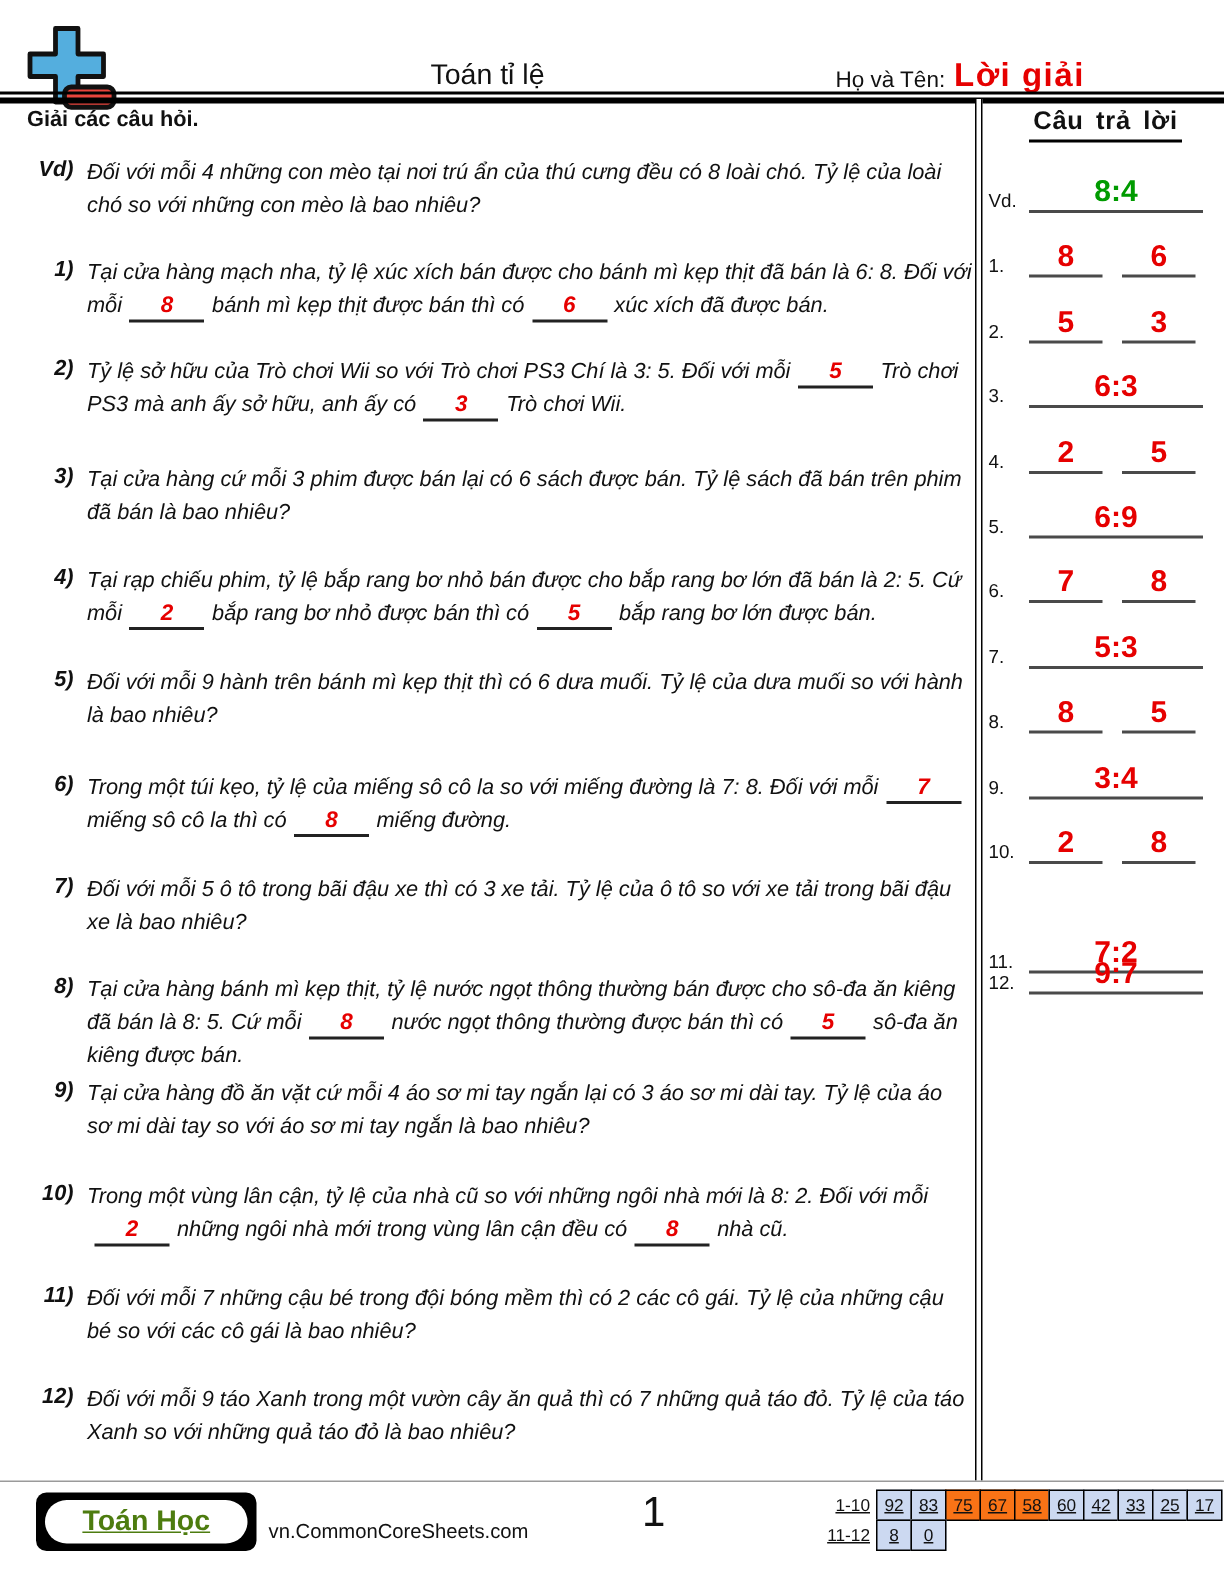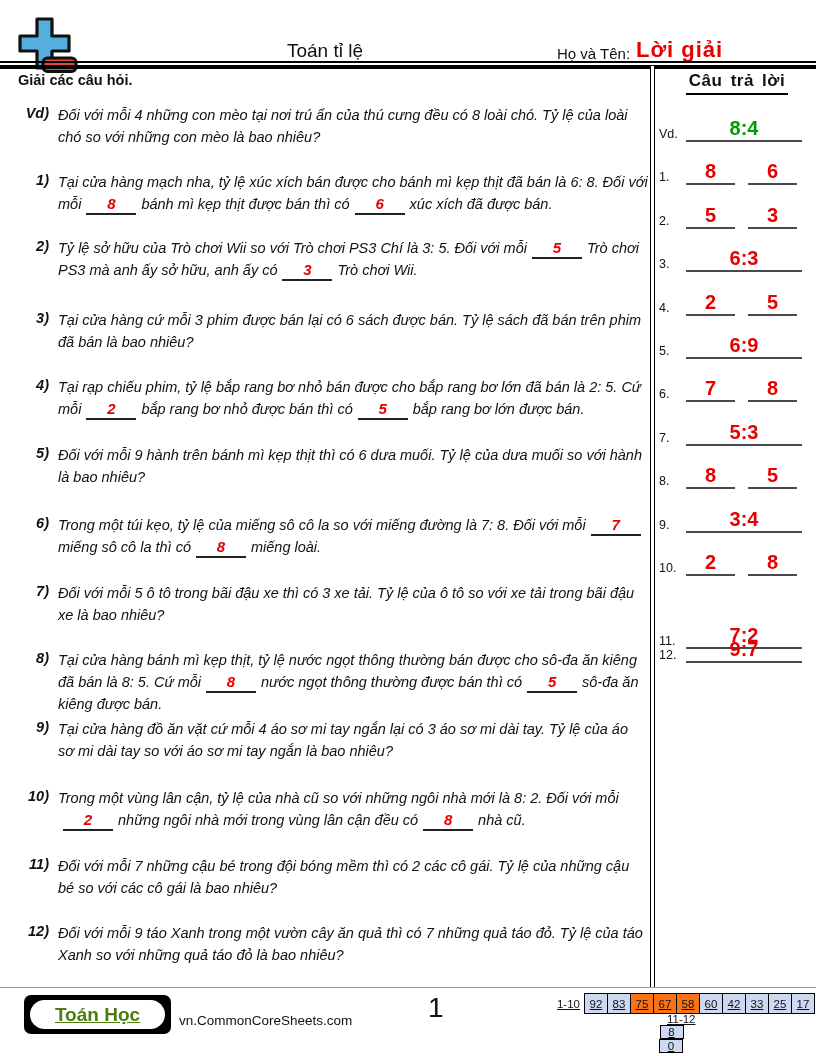--- a/index.html
+++ b/index.html
@@ -44,21 +44,21 @@
   
   .footer-rule{left:0;top:987px;width:816px;height:1px;background:#9a9a9a;}
   .badge{left:24px;top:995px;width:147px;height:39px;background:#000;border-radius:7px;
          display:flex;align-items:center;justify-content:center;}
   .badge-pill{background:#fff;border-radius:15px;width:135px;height:29px;display:flex;
          align-items:center;justify-content:center;font-weight:bold;font-size:19px;color:#4d7c0f;text-decoration:underline;}
   .site{left:179px;top:1013px;font-size:13.5px;}
   .page-num{left:428px;top:992px;font-size:28px;}
   .score{left:528px;top:993px;font-size:11.5px;}
   .score-row{display:flex;align-items:center;height:21px;text-decoration:underline;}
-  .score-row.second{margin-top:-1px;flex-direction:column;}
+  .score-row.second{margin-top:-1px;}
   .score-label{width:52px;text-align:right;padding-right:4px;}
   .score-cell{width:22px;height:19px;border:1px solid #000;display:flex;align-items:center;
               justify-content:center;background:#f97316;}
   .score-cell + .score-cell{margin-left:-1px;}
   .score-cell.shaded{background:#ccd9f1;}
 </style>
 </head>
 <body>
 
 <div class="abs" style="left:12px;top:16px;">
@@ -94,21 +94,21 @@
 <div class="abs q" style="top:377px;">
   <span class="q-num">4)</span>
   <span class="q-text"><span>Tại rạp chiếu phim, tỷ lệ bắp rang bơ nhỏ bán được cho bắp rang bơ lớn đã bán là 2: 5. Cứ mỗi</span><span class="blank">2</span><span>bắp rang bơ nhỏ được bán thì có</span><span class="blank">5</span><span>bắp rang bơ lớn được bán.</span></span>
 </div>
 <div class="abs q" style="top:445px;">
   <span class="q-num">5)</span>
   <span class="q-text">Đối với mỗi 9 hành trên bánh mì kẹp thịt thì có 6 dưa muối. Tỷ lệ của dưa muối so với hành là bao nhiêu?</span>
 </div>
 <div class="abs q" style="top:515px;">
   <span class="q-num">6)</span>
-  <span class="q-text"><span>Trong một túi kẹo, tỷ lệ của miếng sô cô la so với miếng đường là 7: 8. Đối với mỗi</span><span class="blank">7</span><span>miếng sô cô la thì có</span><span class="blank">8</span><span>miếng loài.</span></span>
+  <span class="q-text"><span>Trong một túi kẹo, tỷ lệ của miếng sô cô la so với miếng đường là 7: 8. Đối với mỗi</span><span class="blank">7</span><span>miếng sô cô la thì có</span><span class="blank">8</span><span>miếng đường.</span></span>
 </div>
 <div class="abs q" style="top:583px;">
   <span class="q-num">7)</span>
   <span class="q-text">Đối với mỗi 5 ô tô trong bãi đậu xe thì có 3 xe tải. Tỷ lệ của ô tô so với xe tải trong bãi đậu xe là bao nhiêu?</span>
 </div>
 <div class="abs q" style="top:650px;">
   <span class="q-num">8)</span>
   <span class="q-text"><span>Tại cửa hàng bánh mì kẹp thịt, tỷ lệ nước ngọt thông thường bán được cho sô-đa ăn kiêng đã bán là 8: 5. Cứ mỗi</span><span class="blank">8</span><span>nước ngọt thông thường được bán thì có</span><span class="blank">5</span><span>sô-đa ăn kiêng được bán.</span></span>
 </div>
 <div class="abs q" style="top:719px;">

